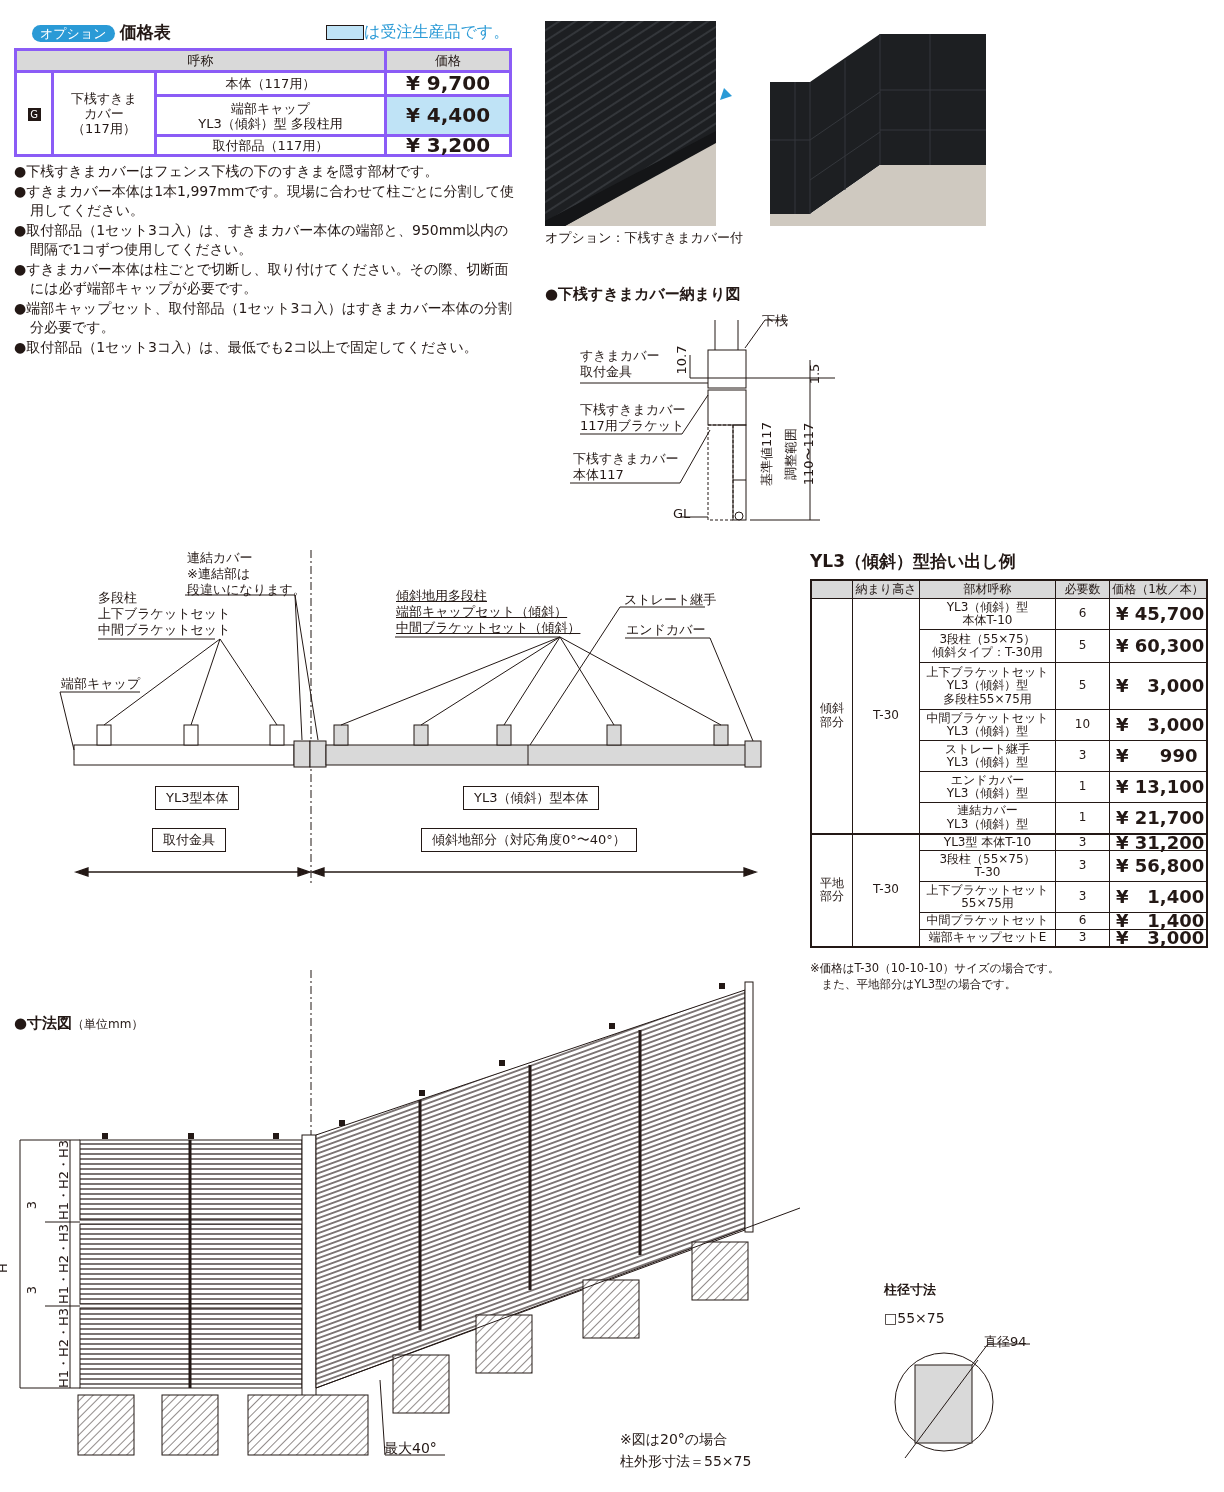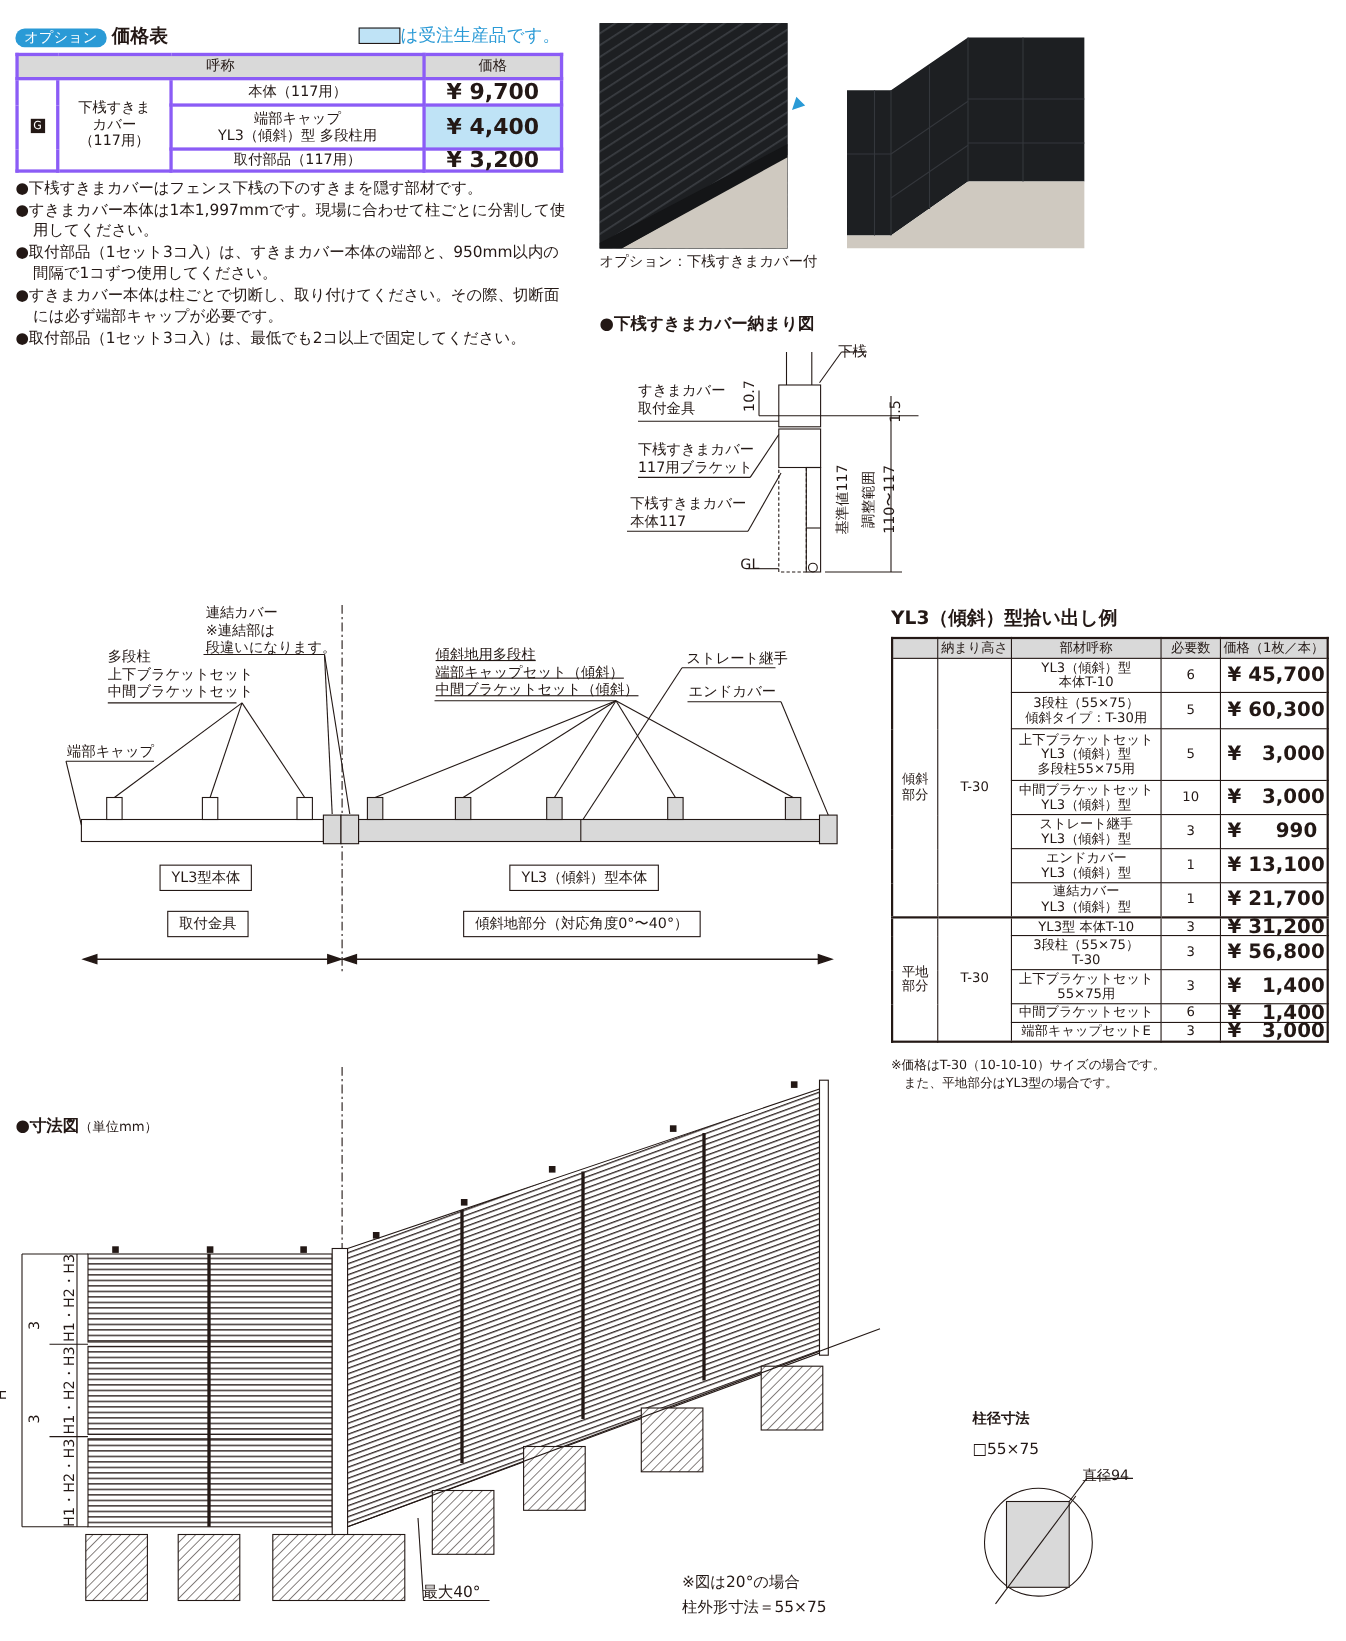--- a/index.html
+++ b/index.html
@@ -27,21 +27,21 @@
   .yl th{background:#d9d9d9;height:17px;}
   .yl .pr{font-weight:bold;font-size:18px;text-align:left;padding-left:6px;white-space:pre;}
   .yl .grp{border-top:2px solid #231815;}
   .foot{font-size:11.5px;line-height:16px;}
   .boxlbl{position:absolute;border:1px solid #231815;font-size:13px;padding:2px 10px;background:#fff;}
   svg{position:absolute;overflow:visible;}
 </style>
 </head>
 <body>
 
-<div class="abs" style="left:14px;top:21px;">
+<div class="abs" style="left:32px;top:21px;">
   <span class="opt-badge">オプション</span>
   <span class="title">価格表</span>
 </div>
 <div class="abs" style="left:326px;top:22px;">
   <span class="legend-box"></span><span class="legend-text">は受注生産品です。</span>
 </div>
 
 <table class="pt">
   <tbody>
       <tr>
@@ -70,20 +70,21 @@
     <td class="price">¥ 3,200</td>
   </tr>
 </tbody>
   </table>
 
 <div class="notes">
   <p>●下桟すきまカバーはフェンス下桟の下のすきまを隠す部材です。</p>
   <p>●すきまカバー本体は1本1,997mmです。現場に合わせて柱ごとに分割して使用してください。</p>
   <p>●取付部品（1セット3コ入）は、すきまカバー本体の端部と、950mm以内の間隔で1コずつ使用してください。</p>
   <p>●すきまカバー本体は柱ごとで切断し、取り付けてください。その際、切断面には必ず端部キャップが必要です。</p>
+  <p>●端部キャップセット、取付部品（1セット3コ入）はすきまカバー本体の分割分必要です。</p>
   <p>●取付部品（1セット3コ入）は、最低でも2コ以上で固定してください。</p>
 </div>
 
 <div class="photo" style="left:545px;top:21px;width:171px;height:205px;">
   <svg width="171" height="205" style="left:0;top:0">
     <defs>
         <pattern id="slats" width="171" height="9" patternUnits="userSpaceOnUse" patternTransform="rotate(-33)">
           <rect width="171" height="9" fill="#1d1f22"></rect>
           <line x1="0" y1="8" x2="171" y2="8" stroke="#3a3d42" stroke-width="1.5"></line>
         </pattern>
@@ -219,21 +220,21 @@
     <div>中間ブラケットセット</div>
   </div>
 <div class="lbl abs" style="left:61px;top:676px;">端部キャップ</div>
 <div class="lbl abs" style="left:396px;top:588px;text-decoration:underline;">
     <div>傾斜地用多段柱</div>
     <div>端部キャップセット（傾斜）</div>
     <div>中間ブラケットセット（傾斜）</div>
   </div>
 <div class="lbl abs" style="left:624px;top:592px;">ストレート継手</div>
 <div class="lbl abs" style="left:626px;top:622px;">エンドカバー</div>
-<div class="boxlbl" style="left:145px;top:786px;">YL3型本体</div>
+<div class="boxlbl" style="left:155px;top:786px;">YL3型本体</div>
 <div class="boxlbl" style="left:463px;top:786px;">YL3（傾斜）型本体</div>
 <div class="boxlbl" style="left:152px;top:828px;">取付金具</div>
 <div class="boxlbl" style="left:421px;top:828px;">傾斜地部分（対応角度0°〜40°）</div>
 
 <div class="title abs" style="left:810px;top:550px;">YL3（傾斜）型拾い出し例</div>
 <table class="yl">
   <tbody>
       <tr>
     <th style="width:40px"></th>
     <th style="width:66px">納まり高さ</th>

